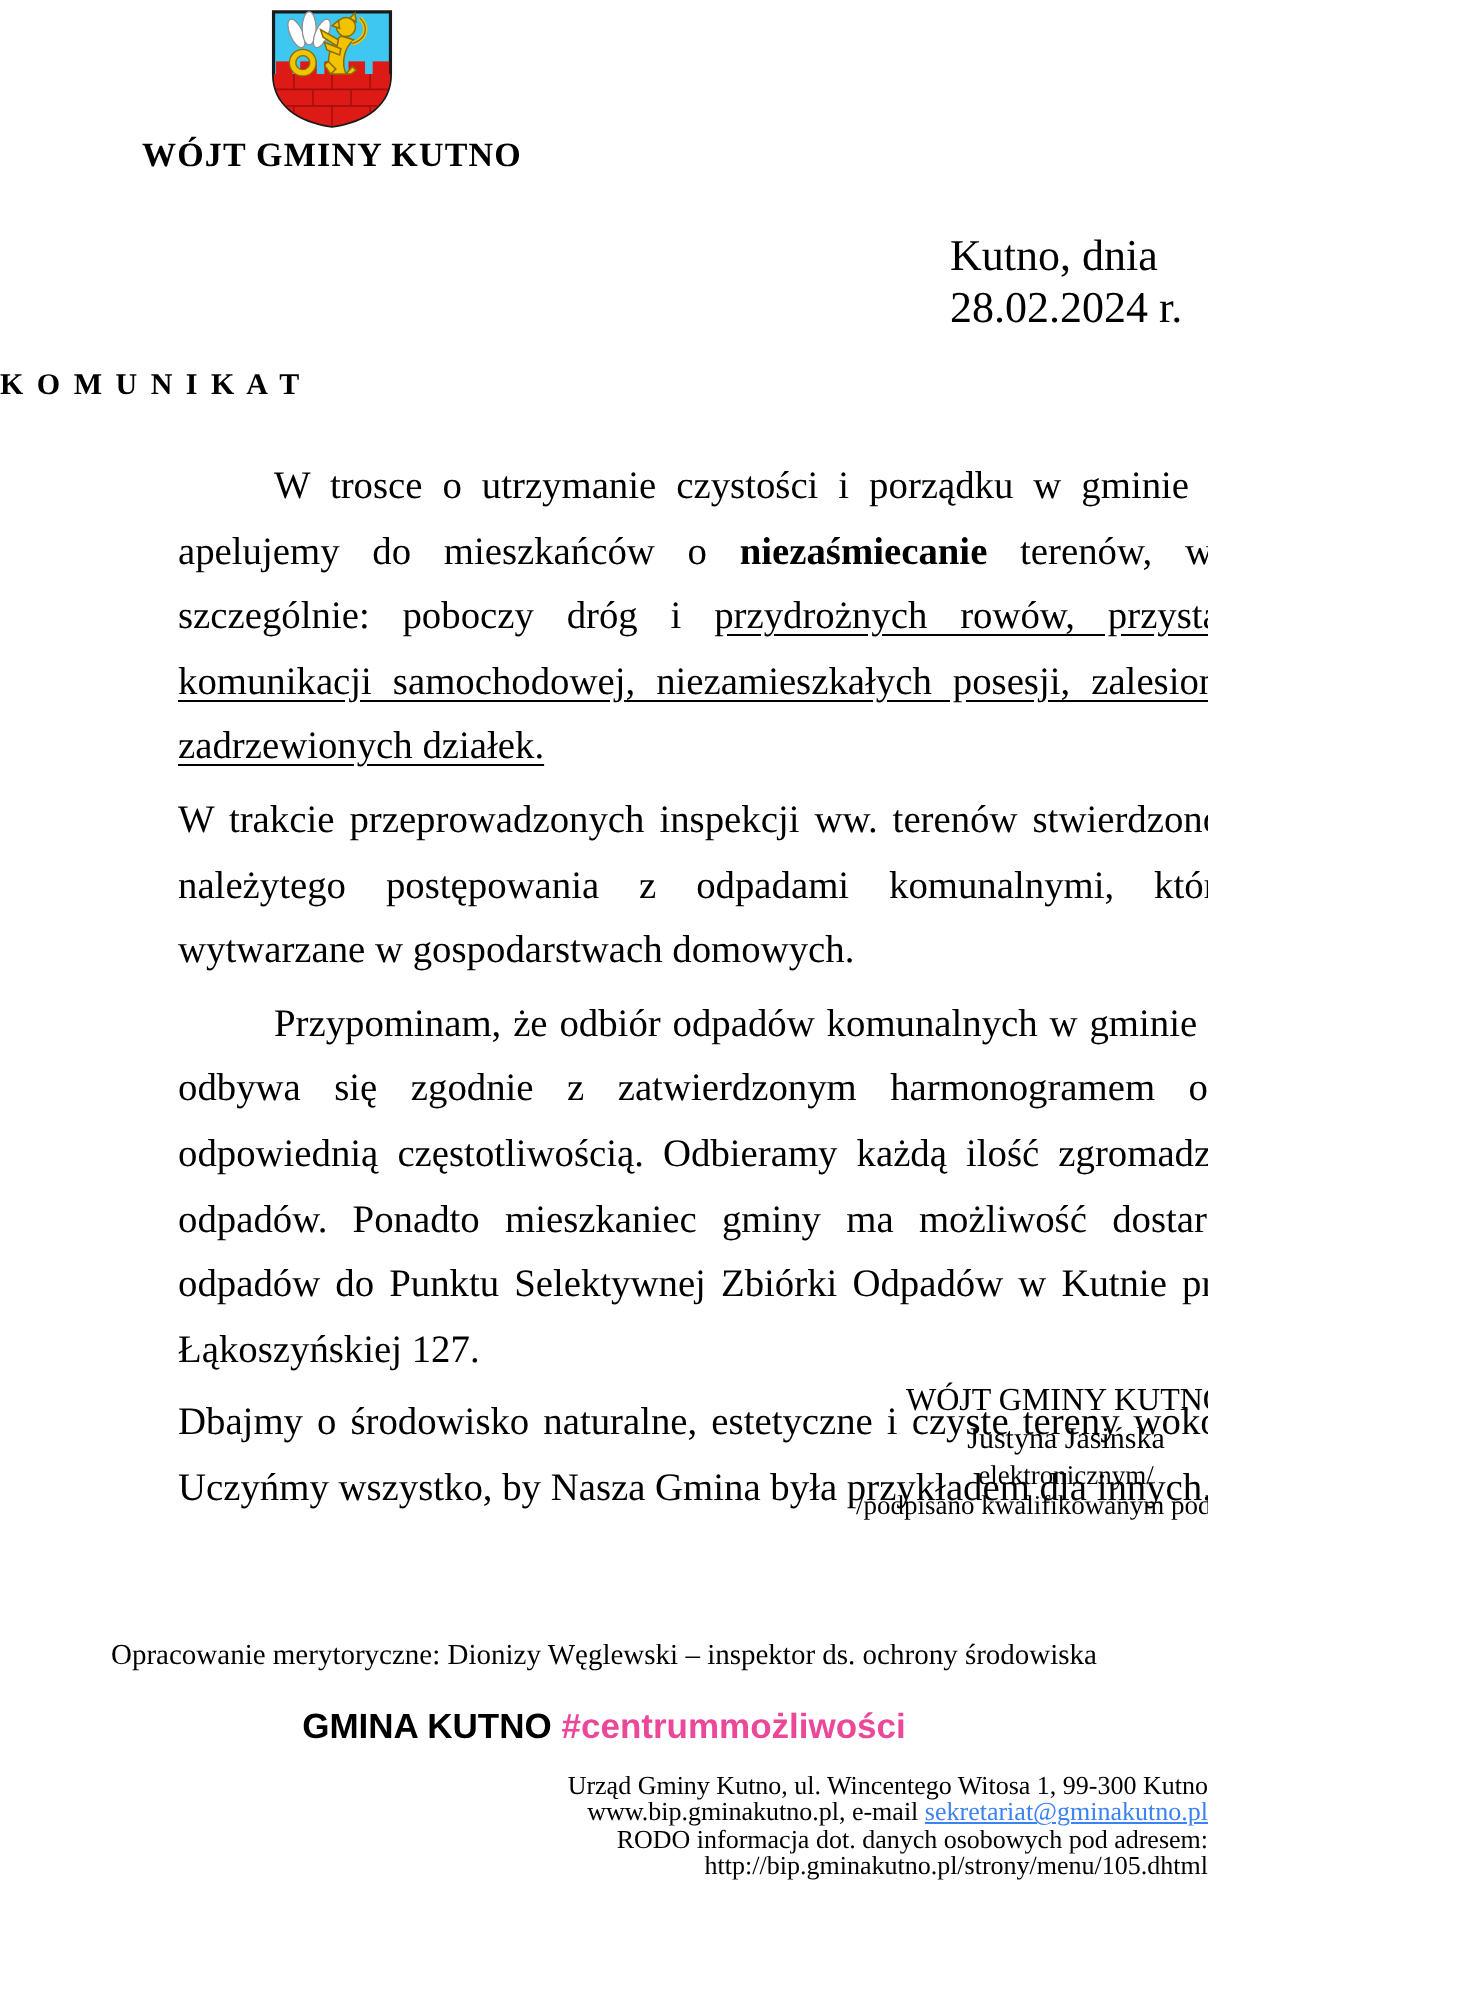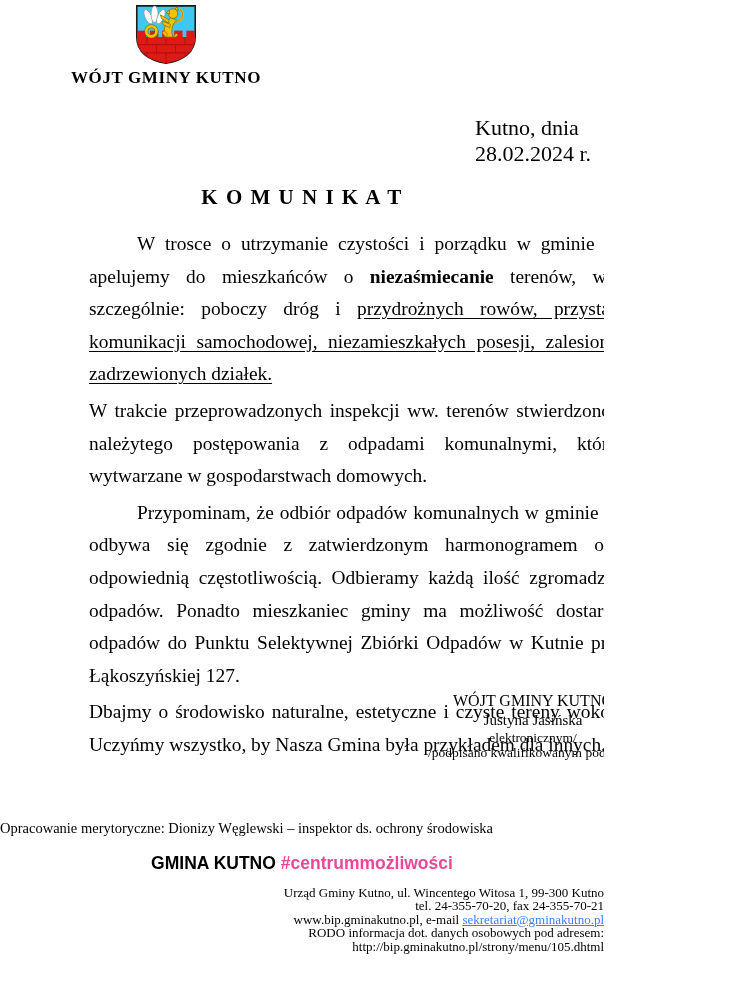--- a/index.html
+++ b/index.html
@@ -9,36 +9,36 @@
     font-family:"Liberation Serif", serif;
   }
   
   .letterhead { position:absolute; left:83px; top:4px; width:166px;
     display:flex; flex-direction:column; align-items:center; }
   .herb { display:block; margin-bottom:3px; }
   .sender { font-weight:bold; font-size:17px; letter-spacing:0.6px; white-space:nowrap; }
   
   .date { position:absolute; left:475px; top:115px; font-size:22px; }
   
-  .title { position:absolute; top:185px; left:0; width:100%; text-align:center;
-    font-size:21px; font-weight:bold; letter-spacing:1.5px; }
+  .title { position:absolute; top:185px; left:0; width:100%; text-align:left;
+    font-size:15px; font-weight:bold; letter-spacing:1.5px; }
   
   .body { position:absolute; left:85px; top:224px; width:572px;
     font-size:19.4px; line-height:32.6px; text-align:justify; }
   .body p { margin:4px; }
   .body p.indent { text-indent:48px; }
   .u { text-decoration:underline; text-underline-offset:3px; }
   .b { font-weight:bold; }
   
   .signature { position:absolute; left:400px; top:691px; width:266px; text-align:center; }
   .sig-title { font-size:16px; line-height:19px; }
   .sig-name  { font-size:15px; font-weight:normal; line-height:20px; }
   .sig-note  { font-size:13.5px; line-height:15px; }
   
-  .prepared { position:absolute; top:820px; left:0; width:100%; text-align:left; font-size:14.5px; }
+  .prepared { position:absolute; top:820px; left:0; width:100%; text-align:center; font-size:14.5px; }
   .brand { position:absolute; top:853px; left:0; width:100%; text-align:center;
     font-family:"Liberation Sans", sans-serif; font-size:17.5px; font-weight:bold; }
   .brand-red { color:#ec4899; }
   .address { position:absolute; top:886px; left:0; width:100%; text-align:right;
     font-size:13px; line-height:13.4px; }
   .address a { color:#3b82f6; text-decoration:underline; }
 </style>
 </head>
 <body>
 
@@ -107,19 +107,18 @@
     <div class="sig-note">elektronicznym/</div>
     <div class="sig-note">/podpisano kwalifikowanym podpisem</div>
   </div>
 
   <div class="prepared">Opracowanie merytoryczne: Dionizy Węglewski – inspektor ds. ochrony środowiska</div>
 
   <div class="brand"><span>GMINA KUTNO</span><span> </span><span class="brand-red">#centrummożliwości</span></div>
 
   <div class="address">
     <div>Urząd Gminy Kutno, ul. Wincentego Witosa 1, 99-300 Kutno</div>
-    <div>tel. 24-355-70-20, fax 24-355-70-21</div>
     <div><span>www.bip.gminakutno.pl,  e-mail </span><a href="#">sekretariat@gminakutno.pl</a></div>
     <div>RODO informacja dot. danych osobowych pod adresem:</div>
     <div>http://bip.gminakutno.pl/strony/menu/105.dhtml</div>
   </div>
 
 </div>
 
 </body></html>

